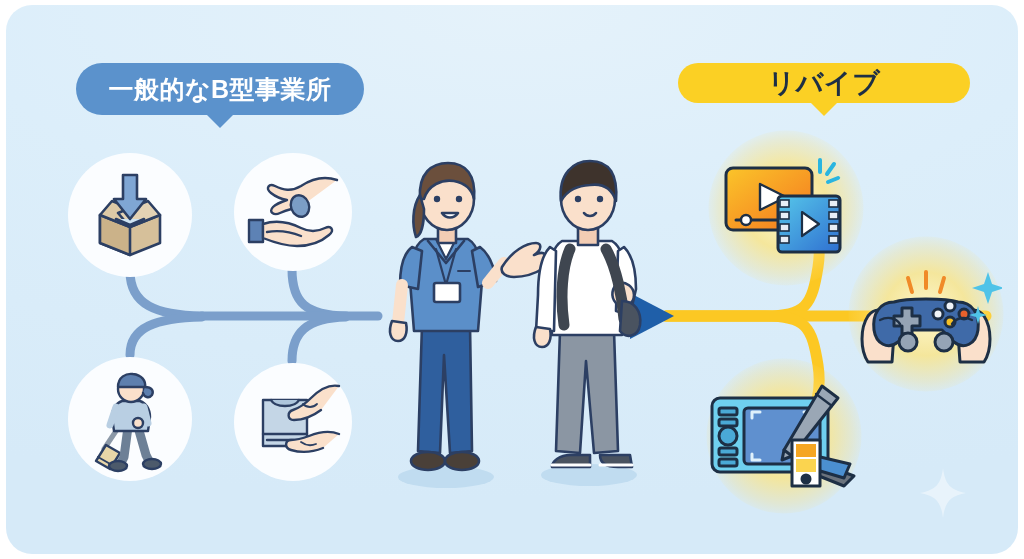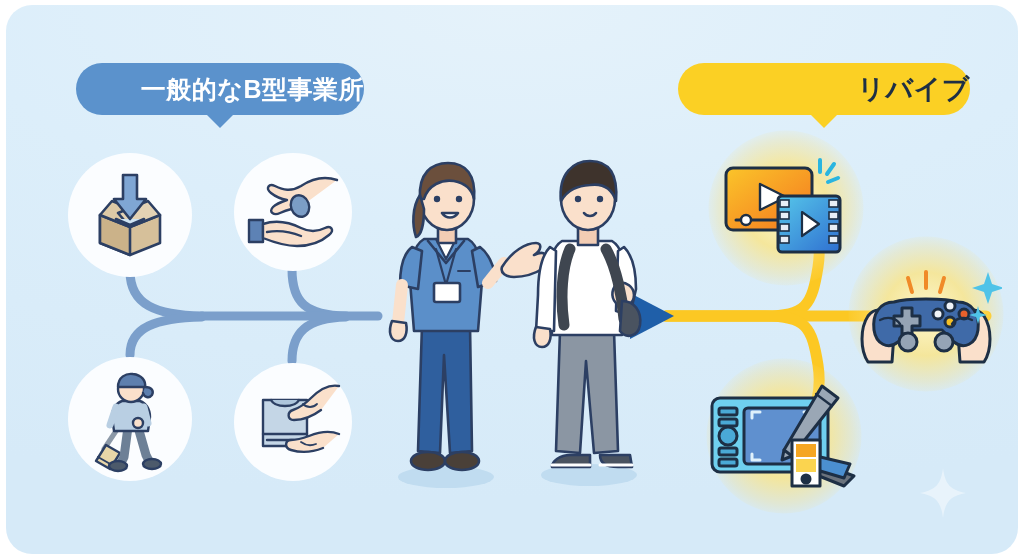--- a/index.html
+++ b/index.html
@@ -10,34 +10,34 @@
   .canvas{
     position:absolute;left:6px;top:5px;width:1012px;height:549px;
     border-radius:26px;
     background:
       radial-gradient(120% 90% at 50% 0%, #e5f2fa 0%, #dceefa 45%, #d6eaf8 100%);
     overflow:hidden;
   }
 
   
   .badge{
-    position:absolute;display:flex;align-items:center;justify-content:flex-end;
+    position:absolute;display:flex;align-items:center;justify-content:center;
     font-weight:700;letter-spacing:.02em;white-space:nowrap;
   }
   .badge .tail{
     position:absolute;bottom:-13px;left:50%;transform:translateX(-50%);
     width:0;height:0;border-left:14px solid transparent;border-right:14px solid transparent;
   }
   #badge-left{
     left:70px;top:58px;width:288px;height:52px;border-radius:26px;
     background:#5b92cc;color:#ffffff;font-size:25px;
   }
   #badge-left .tail{border-top:14px solid #5b92cc;}
   #badge-right{
-    left:672px;top:58px;width:292px;height:52px;border-radius:26px;
+    left:672px;top:58px;width:292px;height:40px;border-radius:26px;
     background:#fbd024;color:#1d2f45;font-size:27px;
   }
   #badge-right .tail{border-top:14px solid #fbd024;}
 
   
   .layer{position:absolute;left:0;top:0;width:1012px;height:549px;}
   .layer svg{display:block;}
 
   
   .icon-circle{

